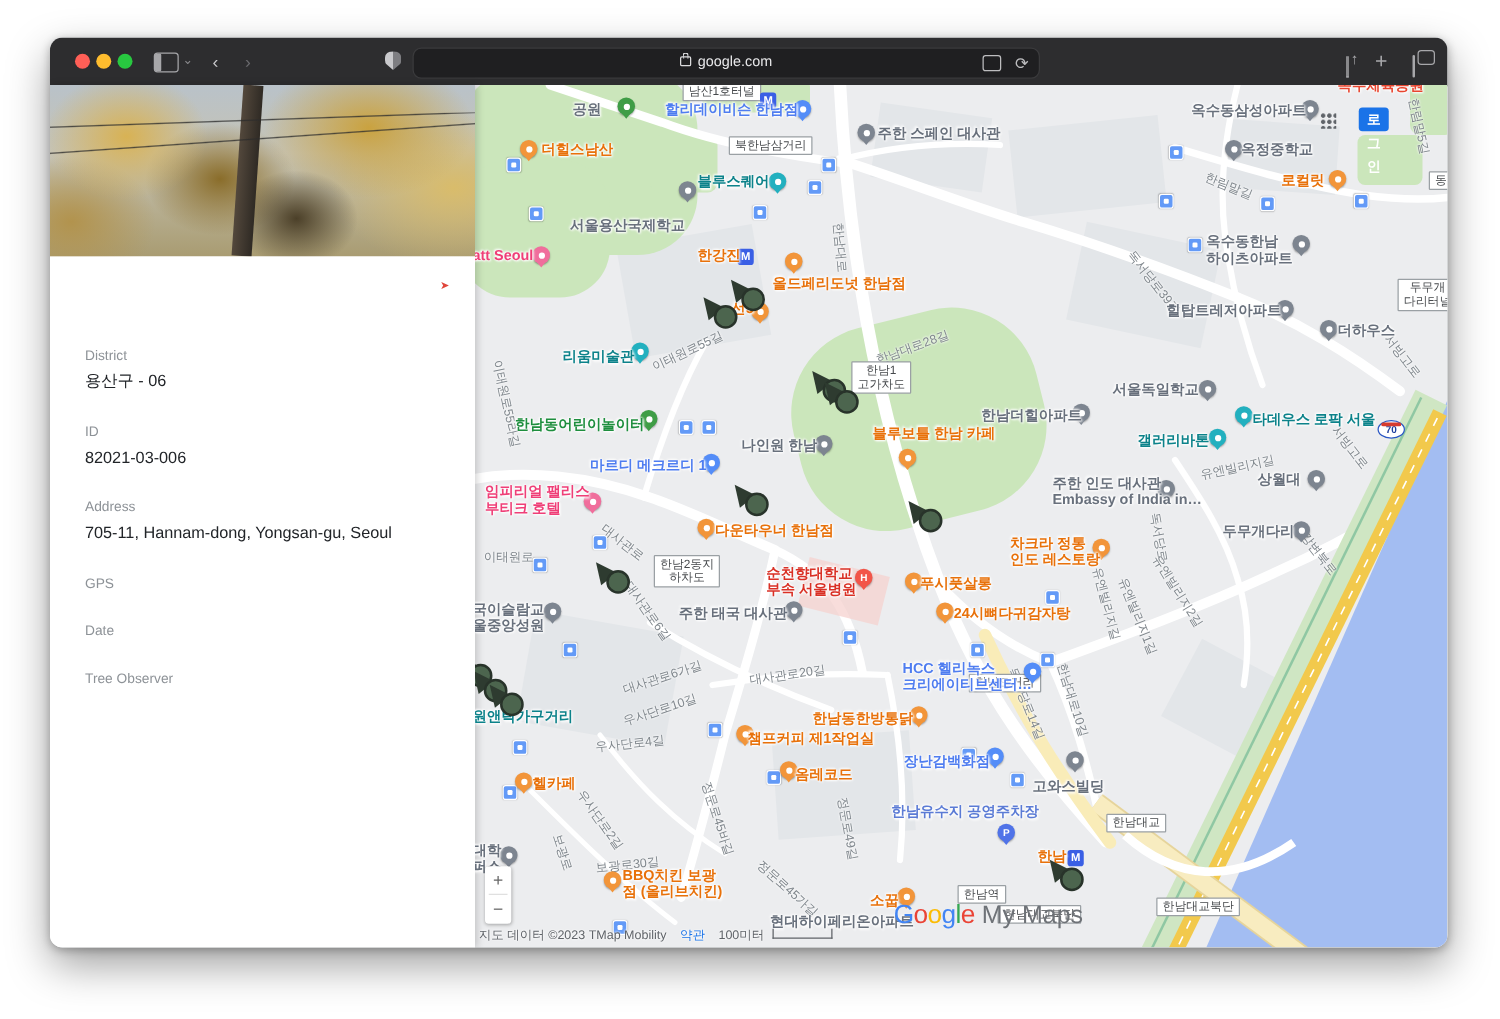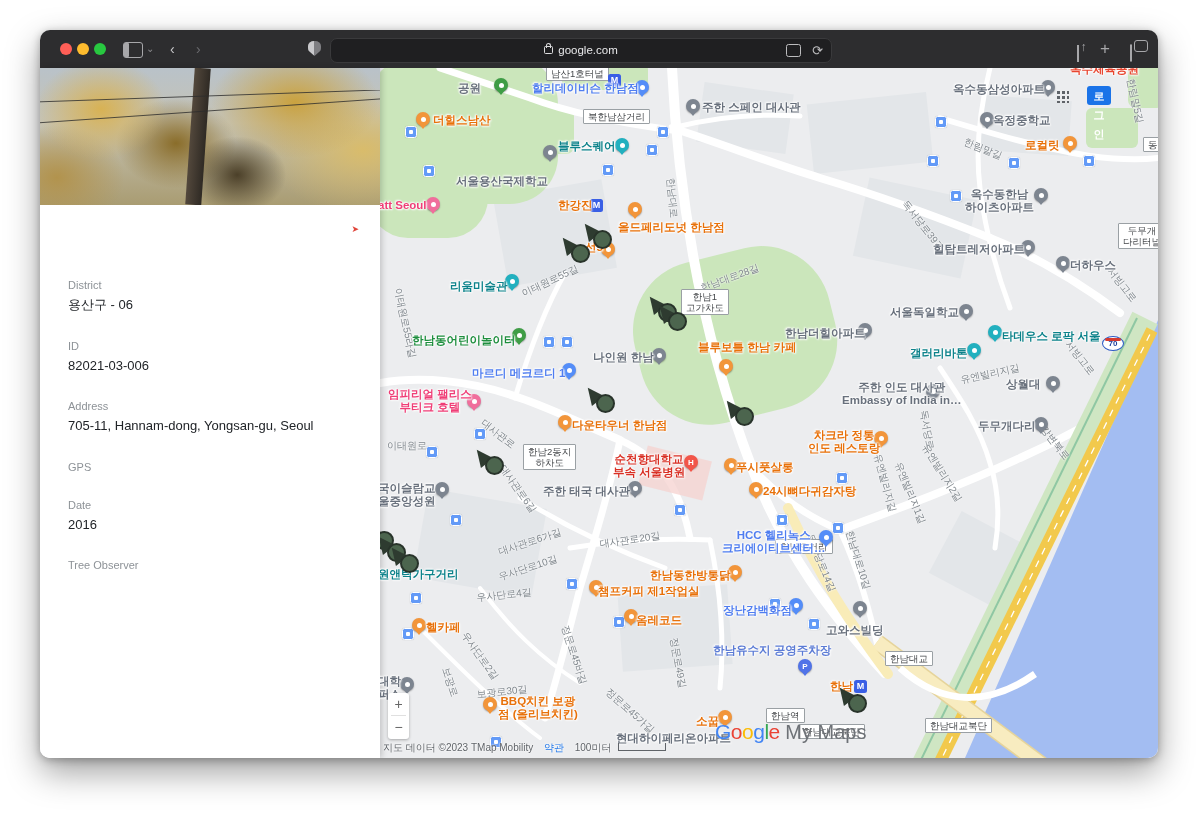--- a/index.html
+++ b/index.html
@@ -49,21 +49,21 @@
   .dir span{transform:rotate(-45deg);font-size:9px;color:#e0453a;font-weight:700;}
   .fields{position:absolute;left:0;top:184px;width:340px;bottom:0;background:#fff;padding:1px 0 0 0;}
   .fgroup{margin:26px 28px 0 28px;}
   .flabel{font-size:11px;color:#8d9297;}
   .fval{font-size:13px;color:#212428;margin-top:5px;line-height:17.5px;}
   
   .map{position:absolute;left:340px;top:38px;width:778px;height:690px;overflow:hidden;background:#ecedef;font-size:11px;}
   .map svg{position:absolute;left:0;top:0;}
   .poi{position:absolute;font-weight:700;font-size:11.5px;line-height:13px;white-space:nowrap;z-index:12;
     text-shadow:0 0 2px #fff,0 0 2px #fff,1px 1px 2px #fff,-1px -1px 2px #fff;}
-  .poi.two{text-align:center;}
+  .poi.two{}
   .c-orange{color:#e8710a}.c-blue{color:#4f7df0}.c-teal{color:#0c828a}.c-gray{color:#68707c}
   .c-green{color:#1e8e3e}.c-pink{color:#ef3e77}.c-red{color:#d93025}.c-bluetext{color:#5b7bd5}
   .c-redpartial{color:#e8452f}
   .street{position:absolute;color:#7f868c;font-size:10px;font-weight:400;white-space:nowrap;z-index:8;
     text-shadow:0 0 2px #fff,0 0 2px #fff;}
   .roadbox{position:absolute;background:#fff;border:1px solid #9aa0a4;color:#46494c;font-size:9.5px;line-height:11px;
     padding:1px 4px;text-align:center;white-space:nowrap;z-index:10;border-radius:1px;}
   .pin{position:absolute;width:14px;height:14px;border-radius:50%;z-index:11;box-shadow:0 1px 1.5px rgba(0,0,0,.35);
     display:flex;align-items:center;justify-content:center;font-size:8px;font-weight:700;color:#fff;}
   .pin:after{content:"";position:absolute;left:50%;top:12px;transform:translateX(-50%);
@@ -156,21 +156,20 @@
           </div>
           <div class="fgroup">
             <div class="flabel">Address</div>
             <div class="fval">705-11, Hannam-dong, Yongsan-gu, Seoul</div>
           </div>
           <div class="fgroup">
             <div class="flabel">GPS</div>
           </div>
           <div class="fgroup">
             <div class="flabel">Date</div>
-            <div class="fval">2016</div>
           </div>
           <div class="fgroup">
             <div class="flabel">Tree Observer</div>
           </div>
         </div>
     </div>
 
     <div class="map" id="map">
       <svg width="778" height="690" viewBox="0 0 778 690">
 

